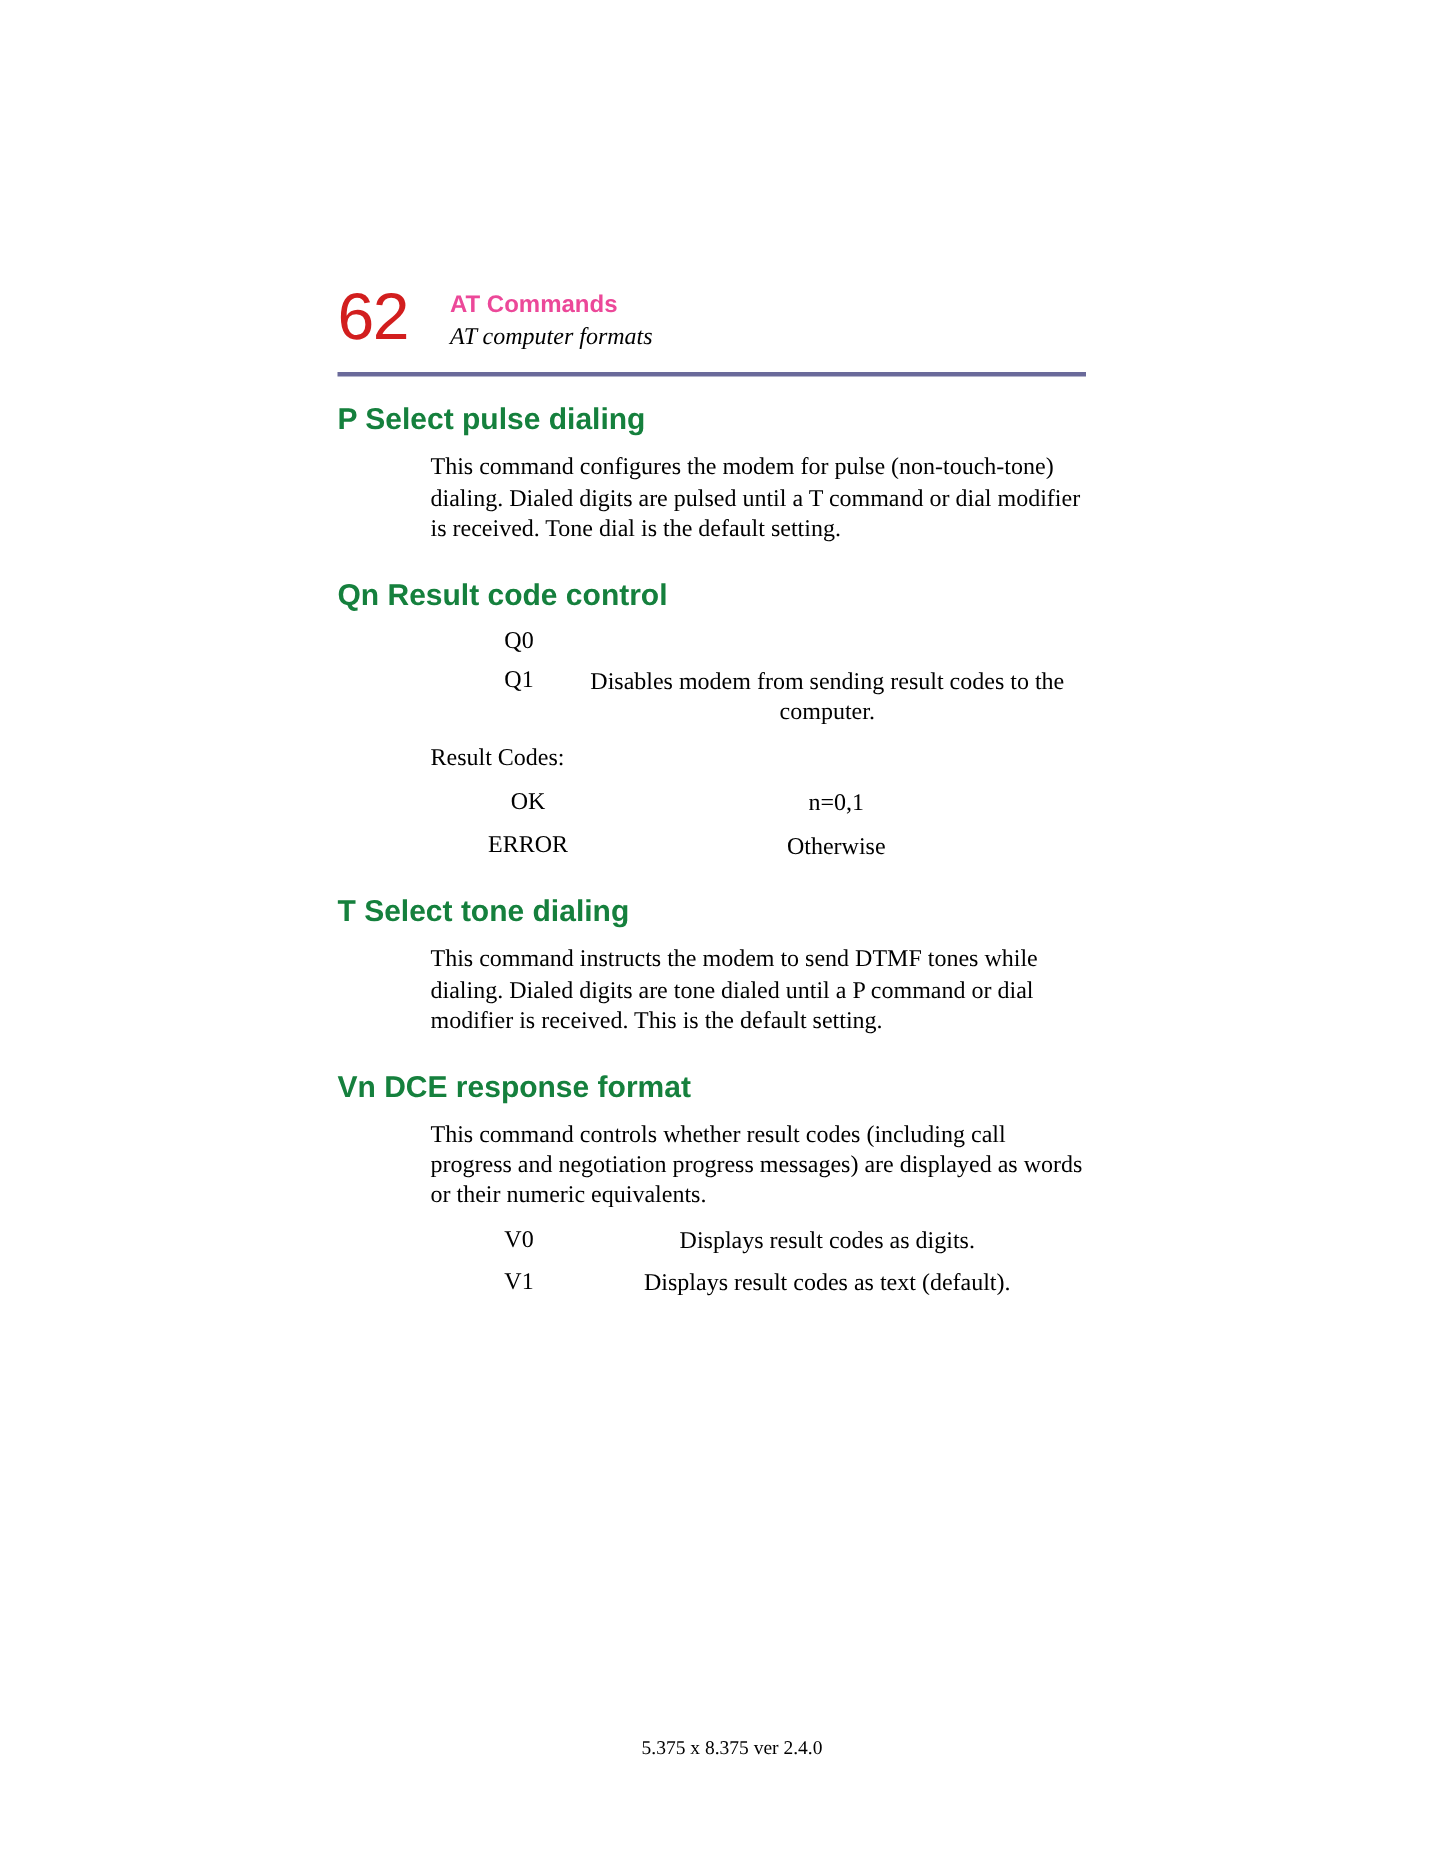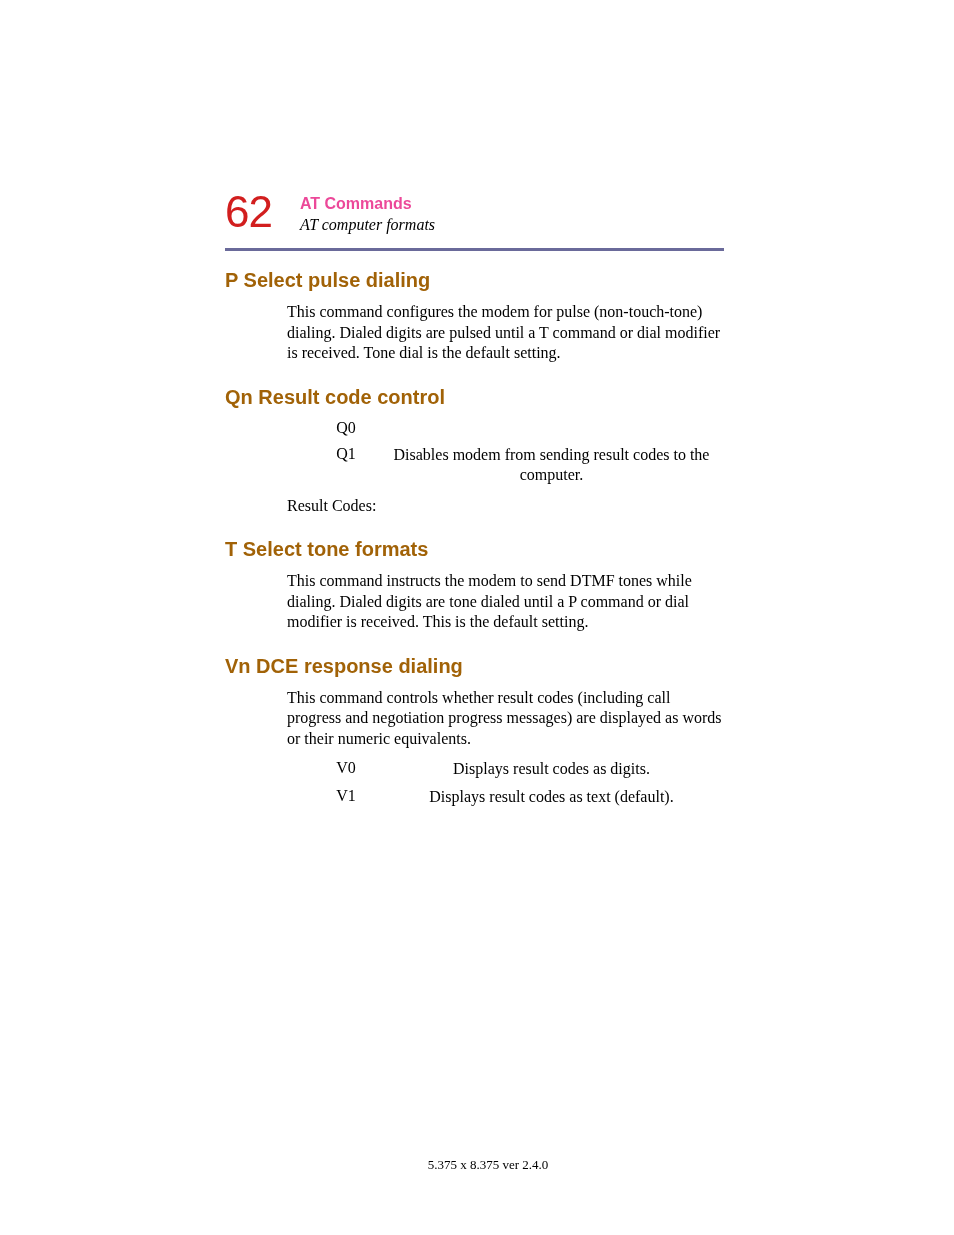--- a/index.html
+++ b/index.html
@@ -47,21 +47,21 @@
     font-size: 16px;
     line-height: 1.2;
     margin-top: 2px;
   }
   .rule {
     border: none;
     border-top: 3px solid #6a6a9a;
     margin: 0 0 18px 0;
   }
   .section-heading {
-    color: #a16207;
+    color: #15803d;
     font-family: "Arial Narrow", Arial, sans-serif;
     font-stretch: condensed;
     font-weight: 700;
     font-size: 20px;
     margin: 0 0 10px 0;
   }
   .body-block {
     margin-left: 62px;
     margin-bottom: 22px;
   }
@@ -123,28 +123,38 @@
     <div class="def-list">
       <div class="def-row">
         <div class="def-term">Q0</div>
       </div>
       <div class="def-row">
         <div class="def-term">Q1</div>
         <div class="def-desc">Disables modem from sending result codes to the computer.</div>
       </div>
     </div>
     <p class="body-text">Result Codes:</p>
+    <div class="def-list">
+      <div class="def-row">
+        <div class="def-term" style="flex-basis:78px">OK</div>
+        <div class="def-desc">n=0,1</div>
+      </div>
+      <div class="def-row">
+        <div class="def-term" style="flex-basis:78px">ERROR</div>
+        <div class="def-desc">Otherwise</div>
+      </div>
+    </div>
   </div>
 
-  <h2 class="section-heading">T Select tone formats</h2>
+  <h2 class="section-heading">T Select tone dialing</h2>
   <div class="body-block">
     <p class="body-text">This command instructs the modem to send DTMF tones while dialing. Dialed digits are tone dialed until a P command or dial modifier is received. This is the default setting.</p>
   </div>
 
-  <h2 class="section-heading">Vn DCE response dialing</h2>
+  <h2 class="section-heading">Vn DCE response format</h2>
   <div class="body-block">
     <p class="body-text">This command controls whether result codes (including call progress and negotiation progress messages) are displayed as words or their numeric equivalents.</p>
     <div class="def-list">
       <div class="def-row">
         <div class="def-term">V0</div>
         <div class="def-desc">Displays result codes as digits.</div>
       </div>
       <div class="def-row">
         <div class="def-term">V1</div>
         <div class="def-desc">Displays result codes as text (default).</div>

